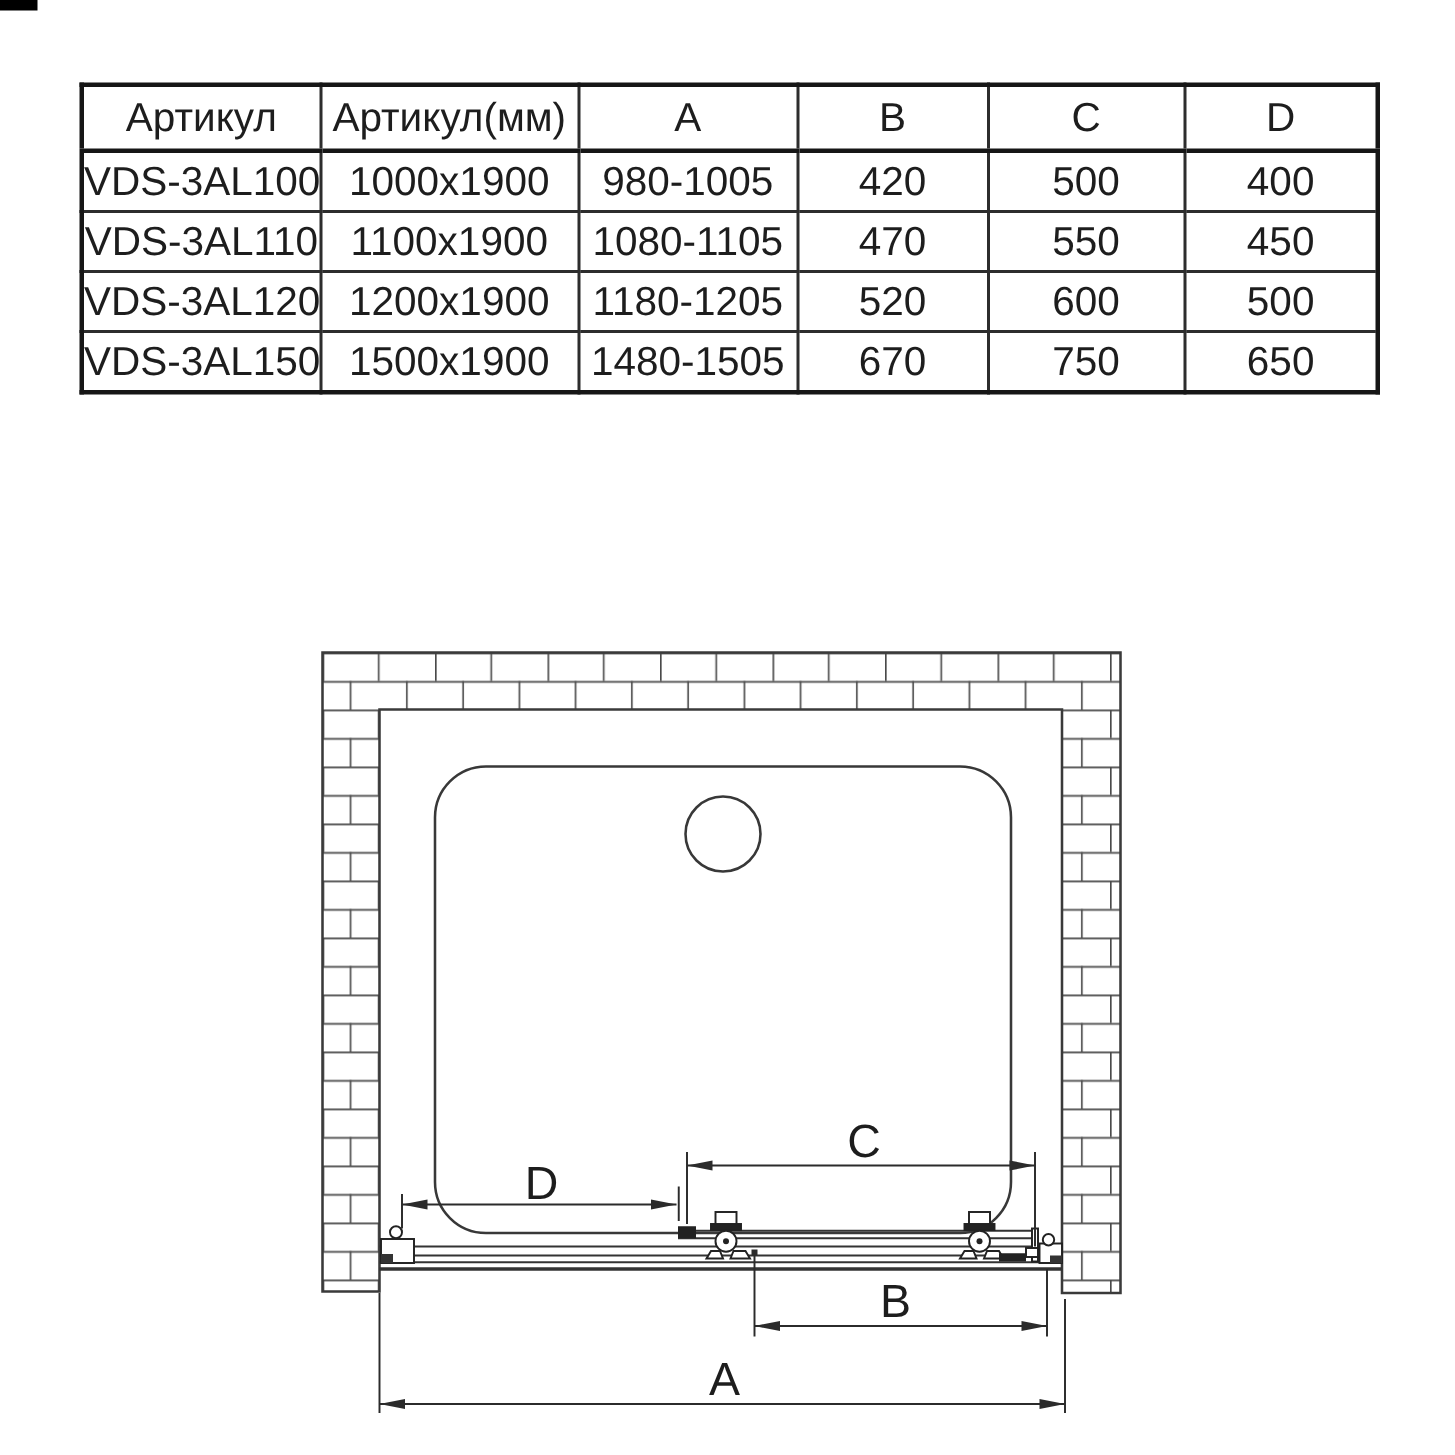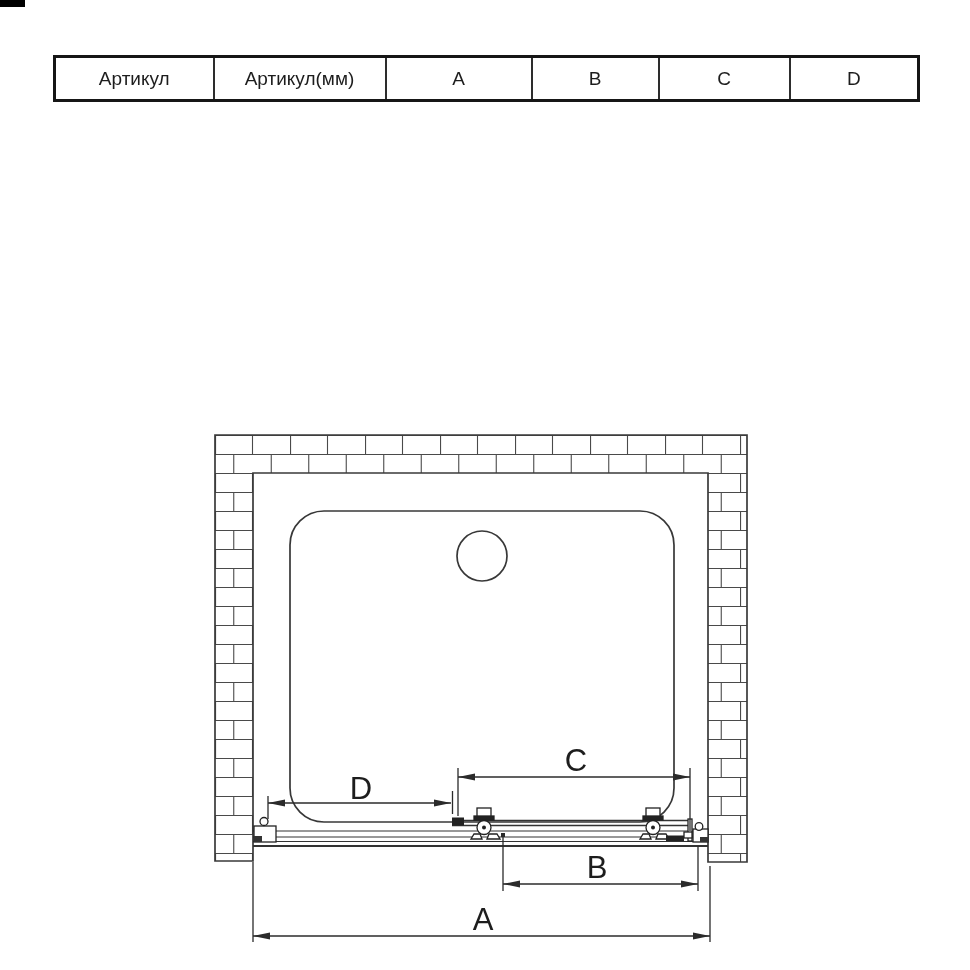--- a/index.html
+++ b/index.html
@@ -6,21 +6,21 @@
   body{
     width:970px;height:970px;background:#ffffff;overflow:hidden;position:relative;
     font-family:"Liberation Sans", sans-serif;
   }
   .corner-mark{
     position:absolute;left:0;top:0;width:25px;height:7px;background:#000;
   }
   .spec-table{
     position:absolute;left:53px;top:55px;width:864px;
     border-collapse:collapse;table-layout:fixed;
-    font-size:19px;color:#1d1d1d;background:#fff;
+    font-size:27px;color:#1d1d1d;background:#fff;
     border:3px solid #161616;
   }
   .spec-table th,.spec-table td{
     border:2px solid #2d2d2d;text-align:center;vertical-align:middle;
     padding:0;overflow:hidden;white-space:nowrap;font-weight:normal;
   }
   .spec-table thead th{height:41px;border-bottom:3px solid #161616;}
   .spec-table tbody td{height:38px;}
   .diagram-svg{position:absolute;left:0;top:0;}
   .dim-label{
@@ -45,20 +45,52 @@
     <tr>
       <th>Артикул</th>
       <th>Артикул(мм)</th>
       <th>A</th>
       <th>B</th>
       <th>C</th>
       <th>D</th>
     </tr>
   </thead>
   <tbody>
+    <tr>
+      <td>VDS-3AL100</td>
+      <td>1000x1900</td>
+      <td>980-1005</td>
+      <td>420</td>
+      <td>500</td>
+      <td>400</td>
+    </tr>
+    <tr>
+      <td>VDS-3AL110</td>
+      <td>1100x1900</td>
+      <td>1080-1105</td>
+      <td>470</td>
+      <td>550</td>
+      <td>450</td>
+    </tr>
+    <tr>
+      <td>VDS-3AL120</td>
+      <td>1200x1900</td>
+      <td>1180-1205</td>
+      <td>520</td>
+      <td>600</td>
+      <td>500</td>
+    </tr>
+    <tr>
+      <td>VDS-3AL150</td>
+      <td>1500x1900</td>
+      <td>1480-1505</td>
+      <td>670</td>
+      <td>750</td>
+      <td>650</td>
+    </tr>
   </tbody>
 </table>
 
 <svg class="diagram-svg" width="970" height="970" viewBox="0 0 970 970" xmlns="http://www.w3.org/2000/svg">
   <defs>
     <pattern id="brickPat" width="75" height="38" patternUnits="userSpaceOnUse" patternTransform="translate(215,435)">
       <g stroke="#4a4a4a" stroke-width="1.1" fill="none">
         <path d="M0,0.55 H75 M0,19.55 H75"></path>
         <path d="M0.55,0 V19 M37.5,0 V19"></path>
         <path d="M18.75,19 V38 M56.25,19 V38"></path>

